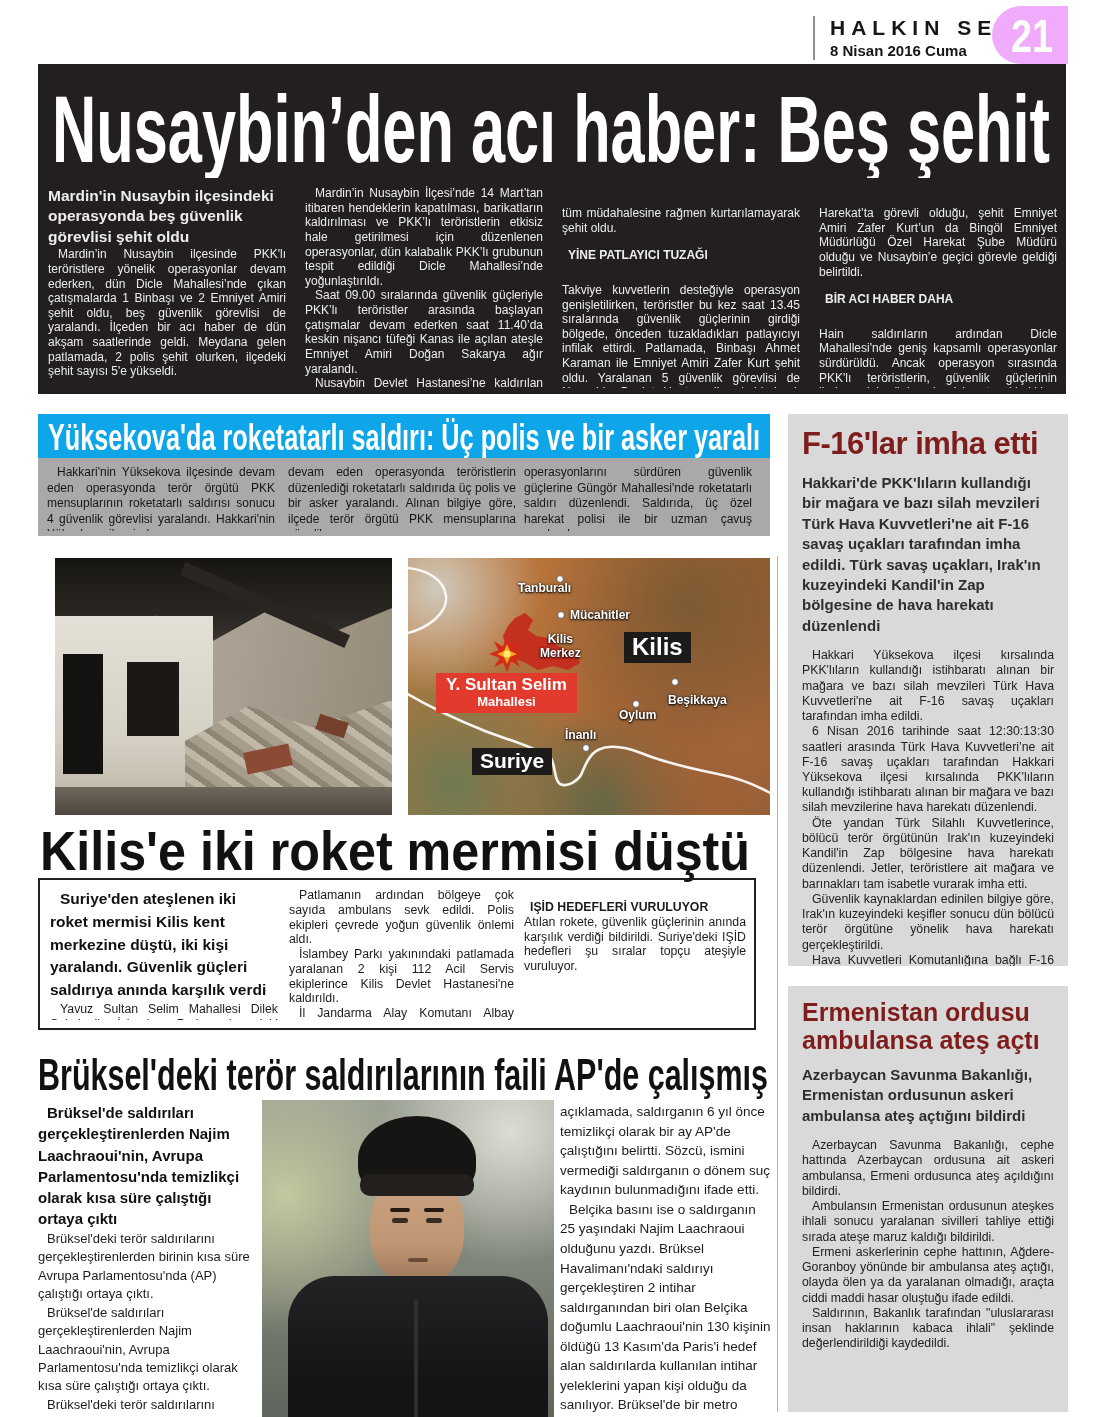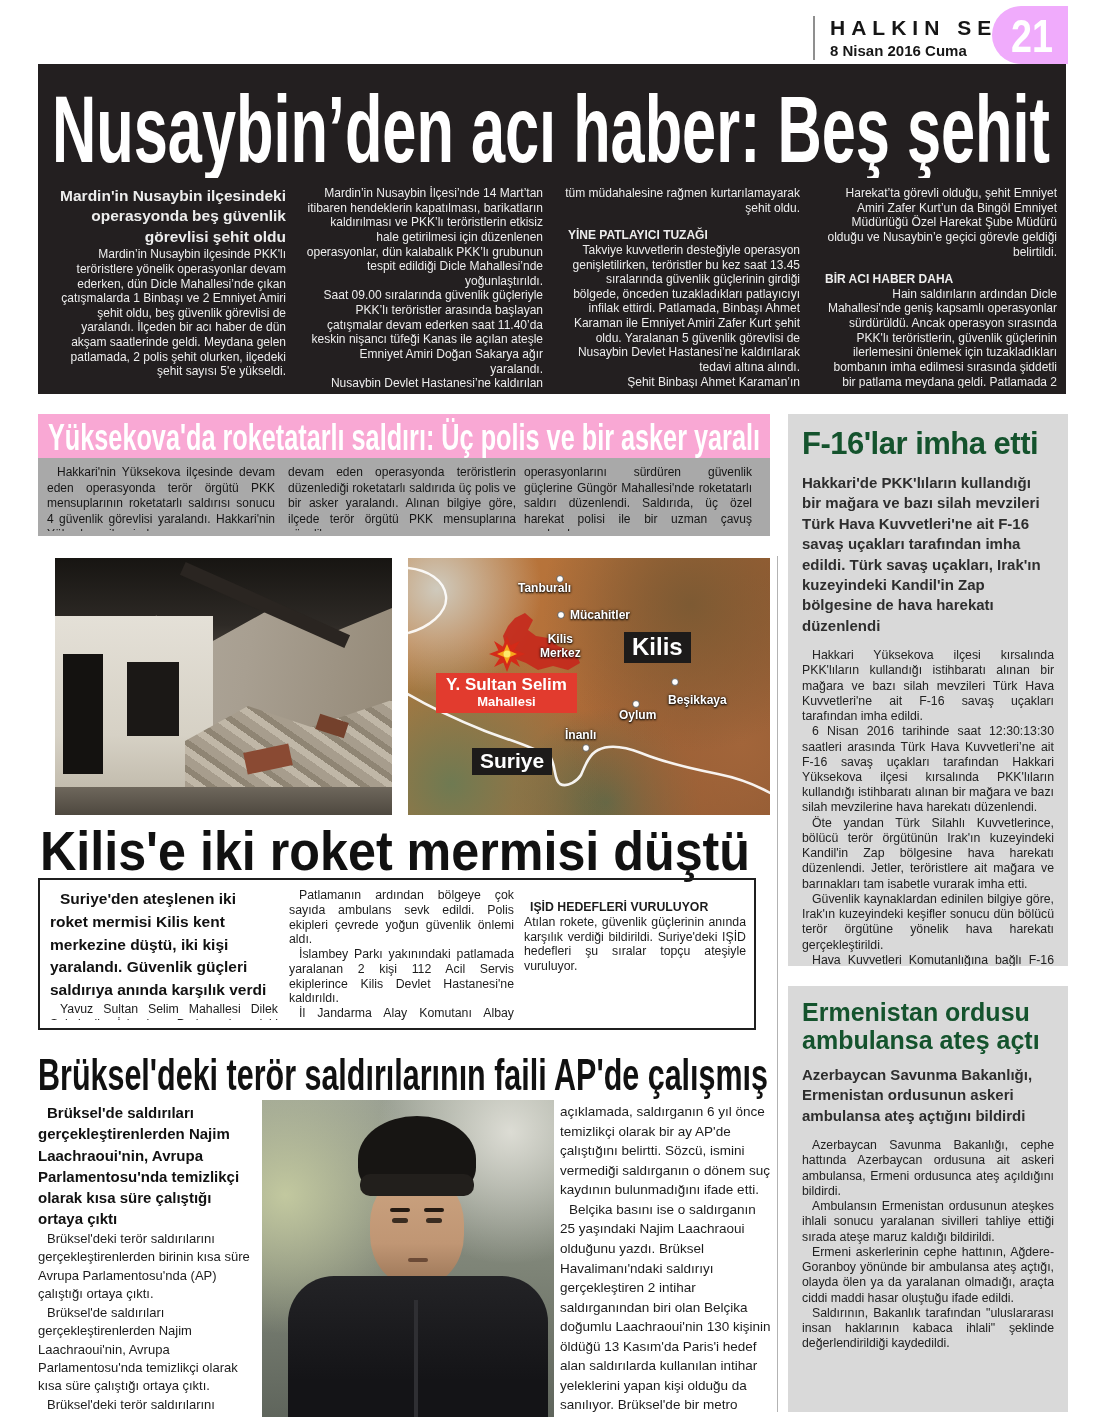--- a/index.html
+++ b/index.html
@@ -15,40 +15,40 @@
   .mast-divider { left:813px; top:16px; width:2px; height:44px; background:#8f8f8f; }
   .paper-name { left:830px; top:16px; font-size:21px; font-weight:bold; letter-spacing:6px; color:#161616; white-space:nowrap; }
   .issue-date { left:830px; top:42px; font-size:15px; font-weight:bold; color:#161616; }
   .page-badge { left:992px; top:6px; width:76px; height:58px; background:#f0abfc; border-radius:29px 0 0 29px; }
 
   
   .banner { left:38px; top:64px; width:1028px; height:330px; background:#231f20; }
   .banner svg { position:absolute; left:12px; top:22px; }
   .bcol { position:absolute; top:122px; width:238px; height:202px; overflow:hidden;
           color:#ededed; font-size:12px; line-height:1.22; text-align:justify; }
-  .bcol p { margin:0; text-indent:10px;text-align:right; }
-  .bcol p.cont { text-indent:0; }
+  .bcol p { margin:0; text-indent:10px; }
+  .bcol p.cont { text-indent:0;margin-top:20px; }
   .bcol .subhead { font-weight:bold; text-indent:6px; margin-top:13px; text-align:left; }
   .b-standfirst { font-size:15.5px; font-weight:bold; line-height:1.32; text-align:left; margin:0 0 13px 0; text-indent:0 !important; }
   .bc1 { left:10px; } .bc2 { left:267px; } .bc3 { left:524px; } .bc4 { left:781px; }
 
   
   .yk { left:38px; top:414px; width:732px; height:122px; }
-  .yk-head { position:absolute; left:0; top:0; width:732px; height:44px; background:#f9a8d4; }
+  .yk-head { position:absolute; left:0; top:0; width:732px; height:44px; background:#0ea5e9; }
   .yk-body { position:absolute; left:0; top:44px; width:732px; height:78px; background:#a9a9a9; }
   .ykcol { position:absolute; top:7px; width:228px; height:66px; overflow:hidden;
            color:#161616; font-size:12px; line-height:1.3; text-align:justify; }
   .ykcol p { margin:0; } .ykcol p.ind { text-indent:10px; }
   .ykc1 { left:9px; } .ykc2 { left:250px; } .ykc3 { left:486px; }
 
   
   .gray-box { background:#d9d9d9; box-sizing:border-box; padding:12px 14px; overflow:hidden; }
   .f16-box { left:788px; top:414px; width:280px; height:552px; }
   .arm-box { left:788px; top:986px; width:280px; height:426px; }
-  .gray-box h2 { margin:0 0 11px 0; color:#14532d; }
+  .gray-box h2 { margin:0 0 11px 0; color:#7f1d1d; }
   .f16-box h2 { font-size:31px; letter-spacing:-0.5px; }
   .arm-box h2 { font-size:25px; line-height:1.12; }
   .g-standfirst { font-size:15px; font-weight:bold; line-height:1.36; color:#2e2e2e; margin:0 0 12px 0; }
   .g-body { font-size:12.3px; line-height:1.24; text-align:justify; color:#222; }
   .g-body p { margin:0; text-indent:10px; }
 
   
   .photo-building { left:55px; top:558px; width:337px; height:257px; overflow:hidden;
      background:linear-gradient(100deg,#b7b1a6 0%,#a89f91 55%,#938876 100%); }
   .pb-roof { position:absolute; left:0; top:0; width:100%; height:96px;

